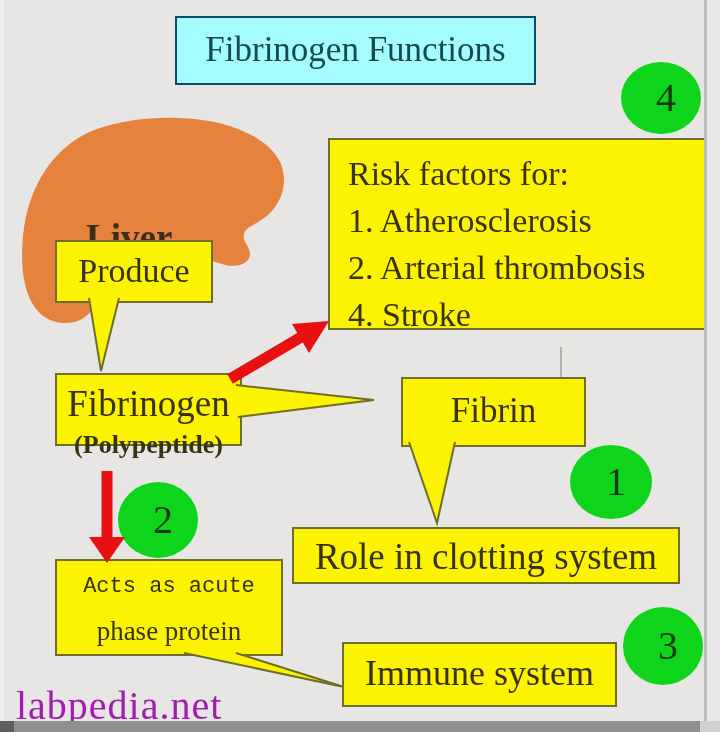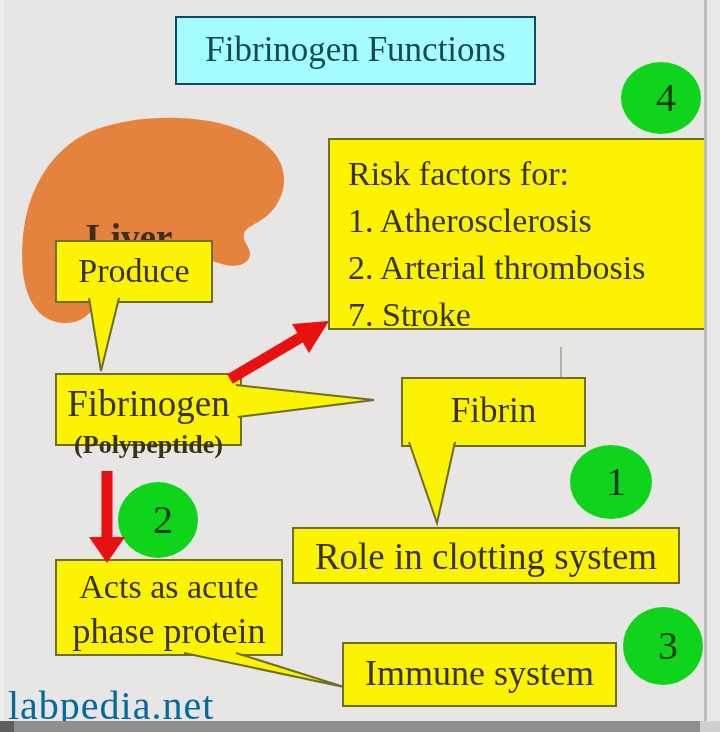--- a/index.html
+++ b/index.html
@@ -23,22 +23,22 @@
   .badge{
     position:absolute;background:#0ed51c;border-radius:50%;z-index:2;
     color:#153c11;font-size:40px;text-align:center;
   }
   .badge span{display:block;padding-left:10px;}
   .liver-label{
     position:absolute;left:86px;top:180px;width:130px;z-index:2;
     font-weight:bold;font-size:37px;color:#3d2e1e;text-align:left;margin-top:36px;
   }
   .watermark{
-    position:absolute;left:8px;top:682px;z-index:5;
-    font-size:40px;color:#0369a1;letter-spacing:1px;text-align:center;
+    position:absolute;left:16px;top:682px;z-index:5;
+    font-size:40px;color:#a21caf;letter-spacing:1px;text-align:center;
   }
   .risk-line{font-size:34px;line-height:47px;text-align:left;}
   .frame{position:absolute;z-index:6;}
   svg{display:block;}
   .overlay{position:absolute;left:0;top:0;z-index:4;pointer-events:none;}
   .liversvg{position:absolute;left:0;top:0;z-index:1;}
 </style>
 </head>
 <body>
 
@@ -73,37 +73,37 @@
       <span>2</span>
     </div>
   <div class="badge" style="left:623px;top:607px;width:80px;height:78px;line-height:78px;">
       <span>3</span>
     </div>
 
   <div class="ybox" style="left:328px;top:138px;width:380px;height:192px;padding:10px 0 0 18px;">
     <div class="risk-line">Risk factors for:</div>
     <div class="risk-line">1. Atherosclerosis</div>
     <div class="risk-line">2. Arterial thrombosis</div>
-    <div class="risk-line">7. Stroke</div>
+    <div class="risk-line">4. Stroke</div>
   </div>
 
   <div class="ybox" style="left:55px;top:240px;width:158px;height:63px;font-size:34px;line-height:58px;text-align:center;">Produce</div>
 
   <div class="ybox" style="left:55px;top:373px;width:187px;height:73px;">
     <div style="font-size:37px;line-height:50px;margin-top:4px;">Fibrinogen</div>
     <div style="font-size:26px;font-weight:bold;line-height:32px;">(Polypeptide)</div>
   </div>
 
   <div class="ybox" style="left:377px;top:377px;width:185px;height:70px;font-size:35px;line-height:64px;margin-left:24px;">Fibrin</div>
 
   <div class="ybox" style="left:292px;top:527px;width:388px;height:57px;font-size:37px;line-height:55px;">Role in clotting system</div>
 
   <div class="ybox" style="left:55px;top:559px;width:228px;height:97px;padding-top:3px;">
-    <div style="font-size:34px;line-height:45px;">Acts as acute</div>
-    <div style="font-size:36px;line-height:45px;">phase protein</div>
+    <div style="font-size:22px;line-height:45px;font-family:Liberation Mono, monospace;">Acts as acute</div>
+    <div style="font-size:27px;line-height:45px;">phase protein</div>
   </div>
 
   <div class="ybox" style="left:342px;top:642px;width:275px;height:65px;font-size:36px;line-height:59px;">Immune system</div>
 
   <svg class="overlay" width="720" height="732" viewBox="0 0 720 732">
 
     <path d="M 89,298 L 101,371 L 119,298" fill="#fcf303" stroke="#6e6e28" stroke-width="2"></path>
 
     <path d="M 236,385 L 374,400 L 238,417" fill="#fcf303" stroke="#6e6e28" stroke-width="2"></path>
 

